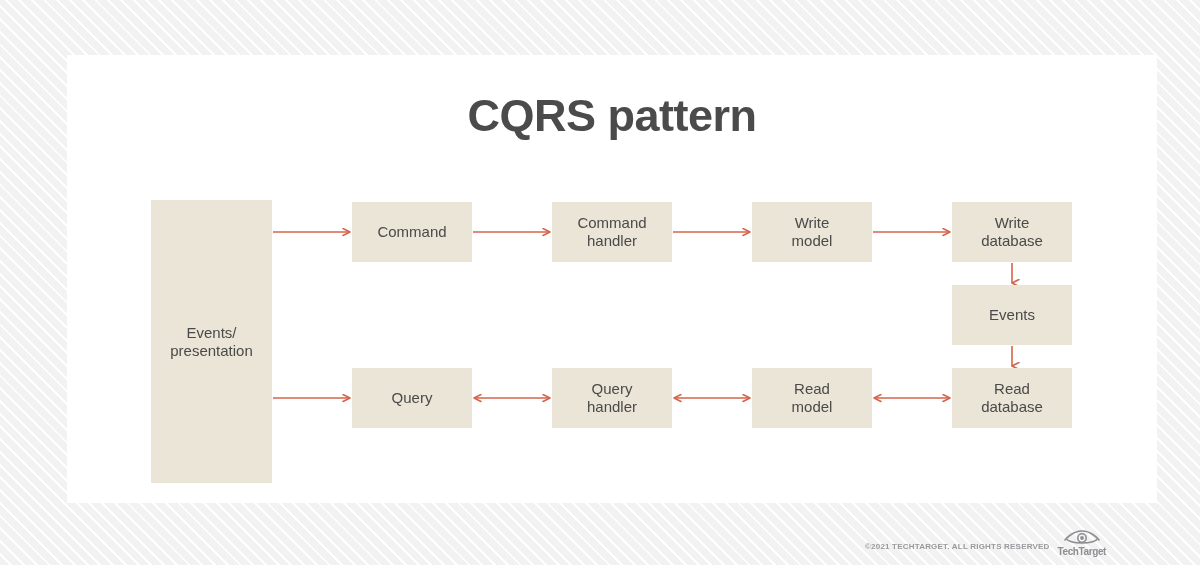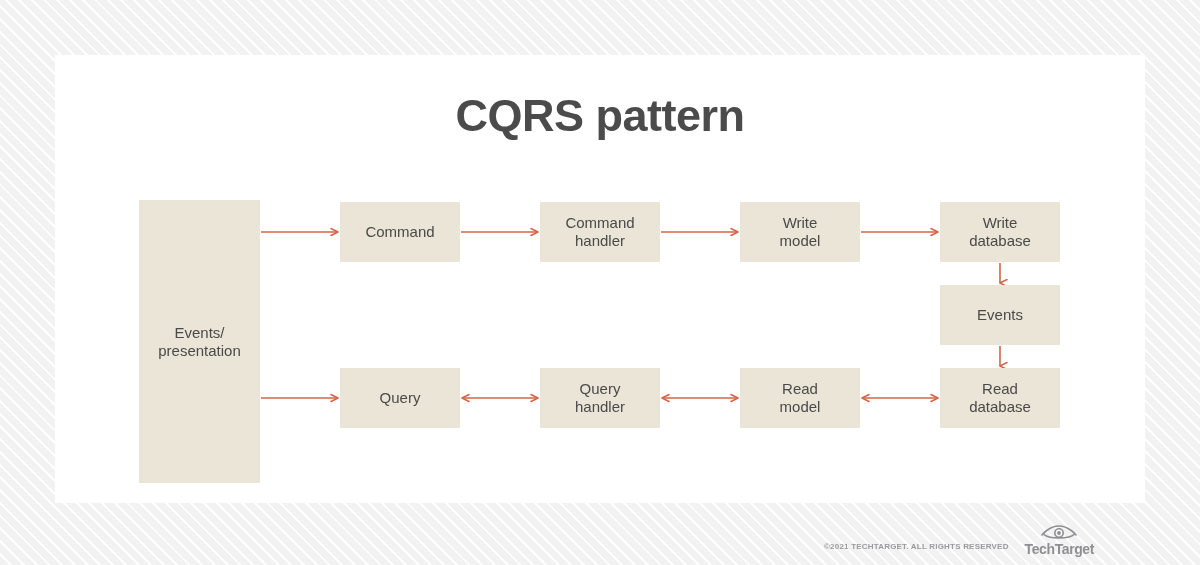--- a/index.html
+++ b/index.html
@@ -17,21 +17,21 @@
       #f2f2f2 7px,
       #ffffff 7px,
       #ffffff 9px
     );
     overflow: hidden;
     position: relative;
   }
 
   #stage {
     position: absolute;
-    left: 0;
+    left: 12px;
     top: 0;
     width: 1088px;
     height: 565px;
     padding-left: 24px;
   }
 
   
   .card {
     position: absolute;
     left: 55px;
@@ -99,37 +99,37 @@
     pointer-events: none;
   }
 
   
   .footer {
     position: absolute;
     right: 18px;
     bottom: 8px;
     display: flex;
     align-items: flex-end;
-    gap: 16px;
+    gap: 8px;
   }
   .copyright {
     font-size: 8px;
     font-weight: bold;
     color: #9a9a9e;
     letter-spacing: 0.2px;
     padding-bottom: 6px;
     white-space: nowrap;
   }
   .tt-logo {
     display: flex;
     flex-direction: column;
     align-items: center;
   }
   .tt-word {
-    font-size: 14px;
+    font-size: 10px;
     font-weight: bold;
     color: #8e8e93;
     letter-spacing: -0.4px;
     margin-top: -2px;
   }
 </style>
 </head>
 <body>
 
 <div id="stage">

